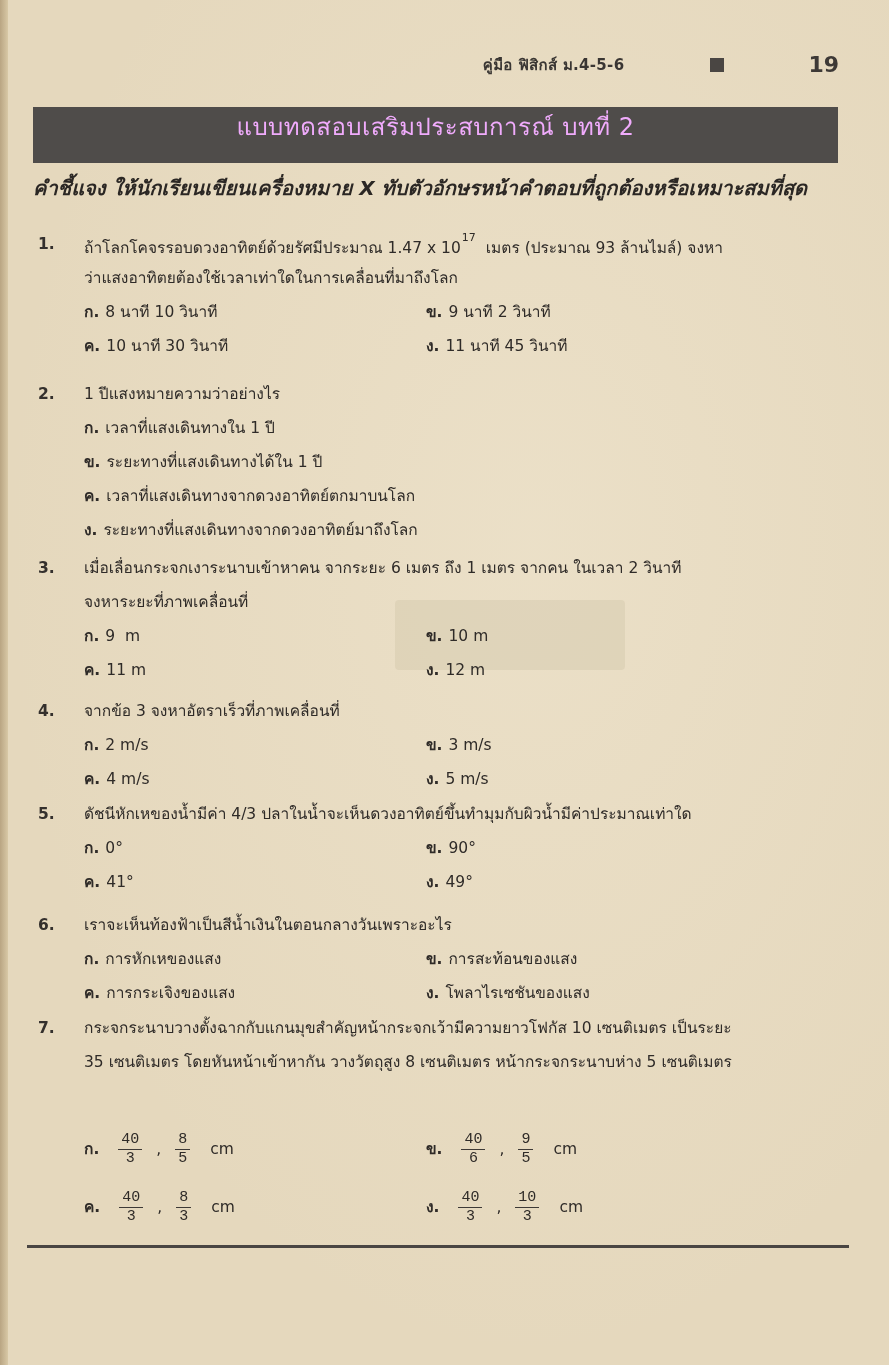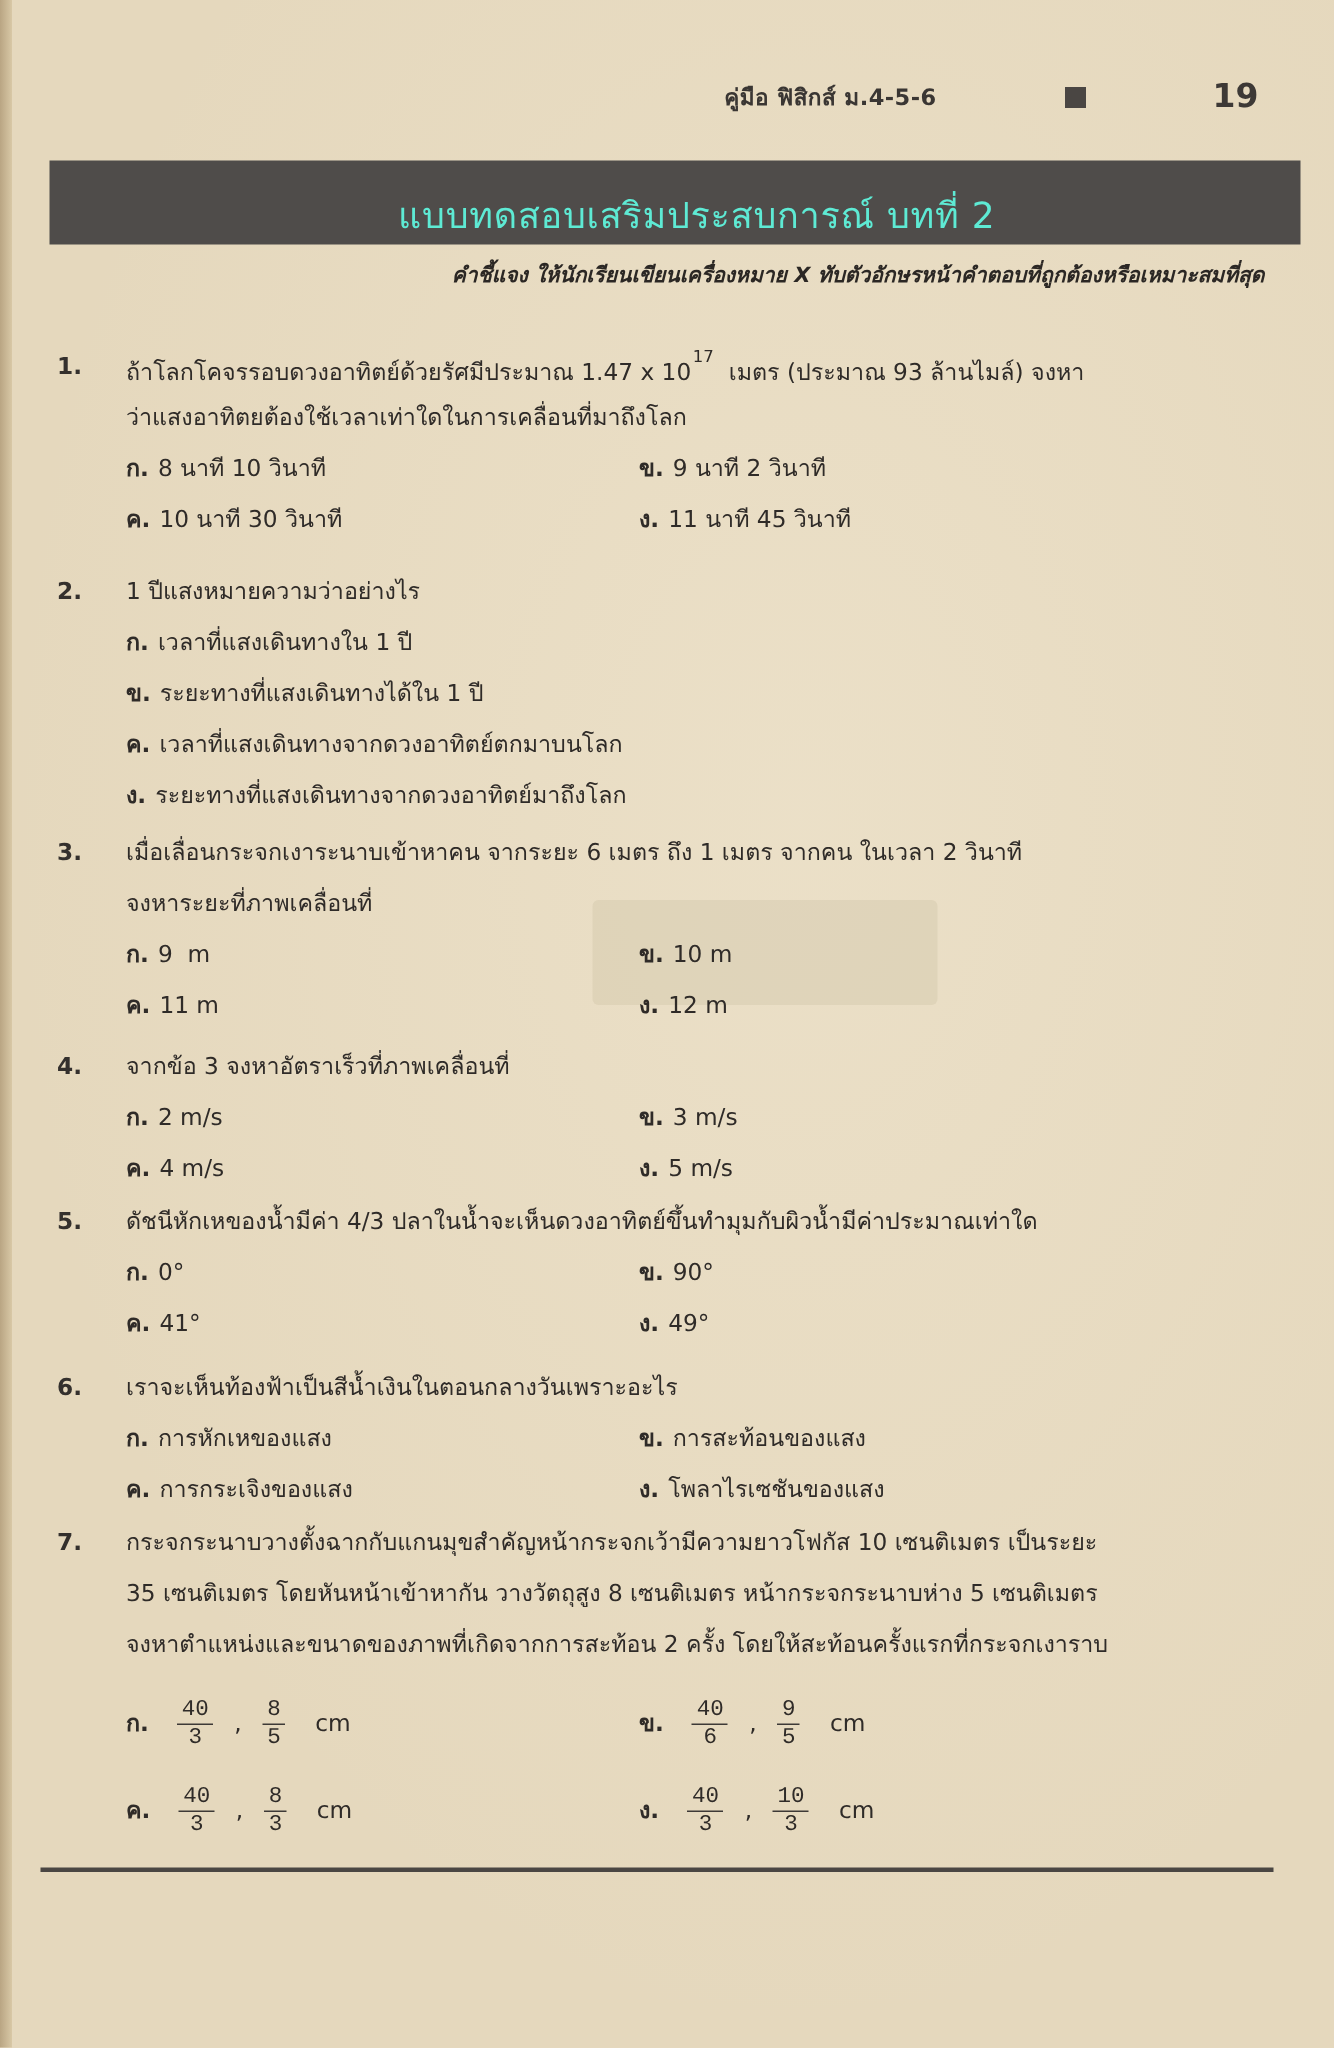--- a/index.html
+++ b/index.html
@@ -52,38 +52,36 @@
     .running-head .pagenum {
       font-size: 22px;
       font-weight: bold;
       color: #3d3936;
     }
     .title-bar {
       position: absolute;
       left: 33px; top: 107px;
       width: 805px; height: 56px;
       background: #4f4c4a;
-      color: #5eead4;
+      color: #f0abfc;
       display: flex;
-      align-items: flex-end;
+      align-items: flex-start;
       justify-content: center;
       font-size: 24px;
       letter-spacing: 0.5px;
-      padding-left: 29px;
     }
     .instruction {
       position: absolute;
       left: 33px; top: 172px;
       width: 810px;
-      font-size: 14px;
+      font-size: 20px;
       font-style: italic;
       font-weight: bold;
       color: #2b2724;
       white-space: nowrap;
-      text-align: right;
     }
     .q {
       position: absolute;
       left: 38px;
       width: 800px;
       font-size: 15.5px;
       color: #2f2b28;
     }
     .q .line {
       position: relative;
@@ -259,23 +257,20 @@
   </div>
 
   <div class="q" style="top:1011px;">
     <div class="line">
       <span class="num">7.</span>
       <span class="text">กระจกระนาบวางตั้งฉากกับแกนมุขสำคัญหน้ากระจกเว้ามีความยาวโฟกัส 10 เซนติเมตร เป็นระยะ</span>
     </div>
     <div class="line">
         <span class="text">35 เซนติเมตร โดยหันหน้าเข้าหากัน วางวัตถุสูง 8 เซนติเมตร หน้ากระจกระนาบห่าง 5 เซนติเมตร</span>
       </div>
-    <div class="line">
-        <span class="text">จงหาตำแหน่งและขนาดของภาพที่เกิดจากการสะท้อน 2 ครั้ง โดยให้สะท้อนครั้งแรกที่กระจกเงาราบ</span>
-      </div>
   </div>
 
   <div class="q q7-opts" style="top:1120px;">
     <div class="line">
       <span class="opt col1">
         <span class="lbl">ก.</span>
         <span class="frac"><span class="n">40</span><span class="d">3</span></span><span class="comma">,</span><span class="frac"><span class="n">8</span><span class="d">5</span></span><span class="unit">cm</span>
       </span>
       <span class="opt col2">
         <span class="lbl">ข.</span>

